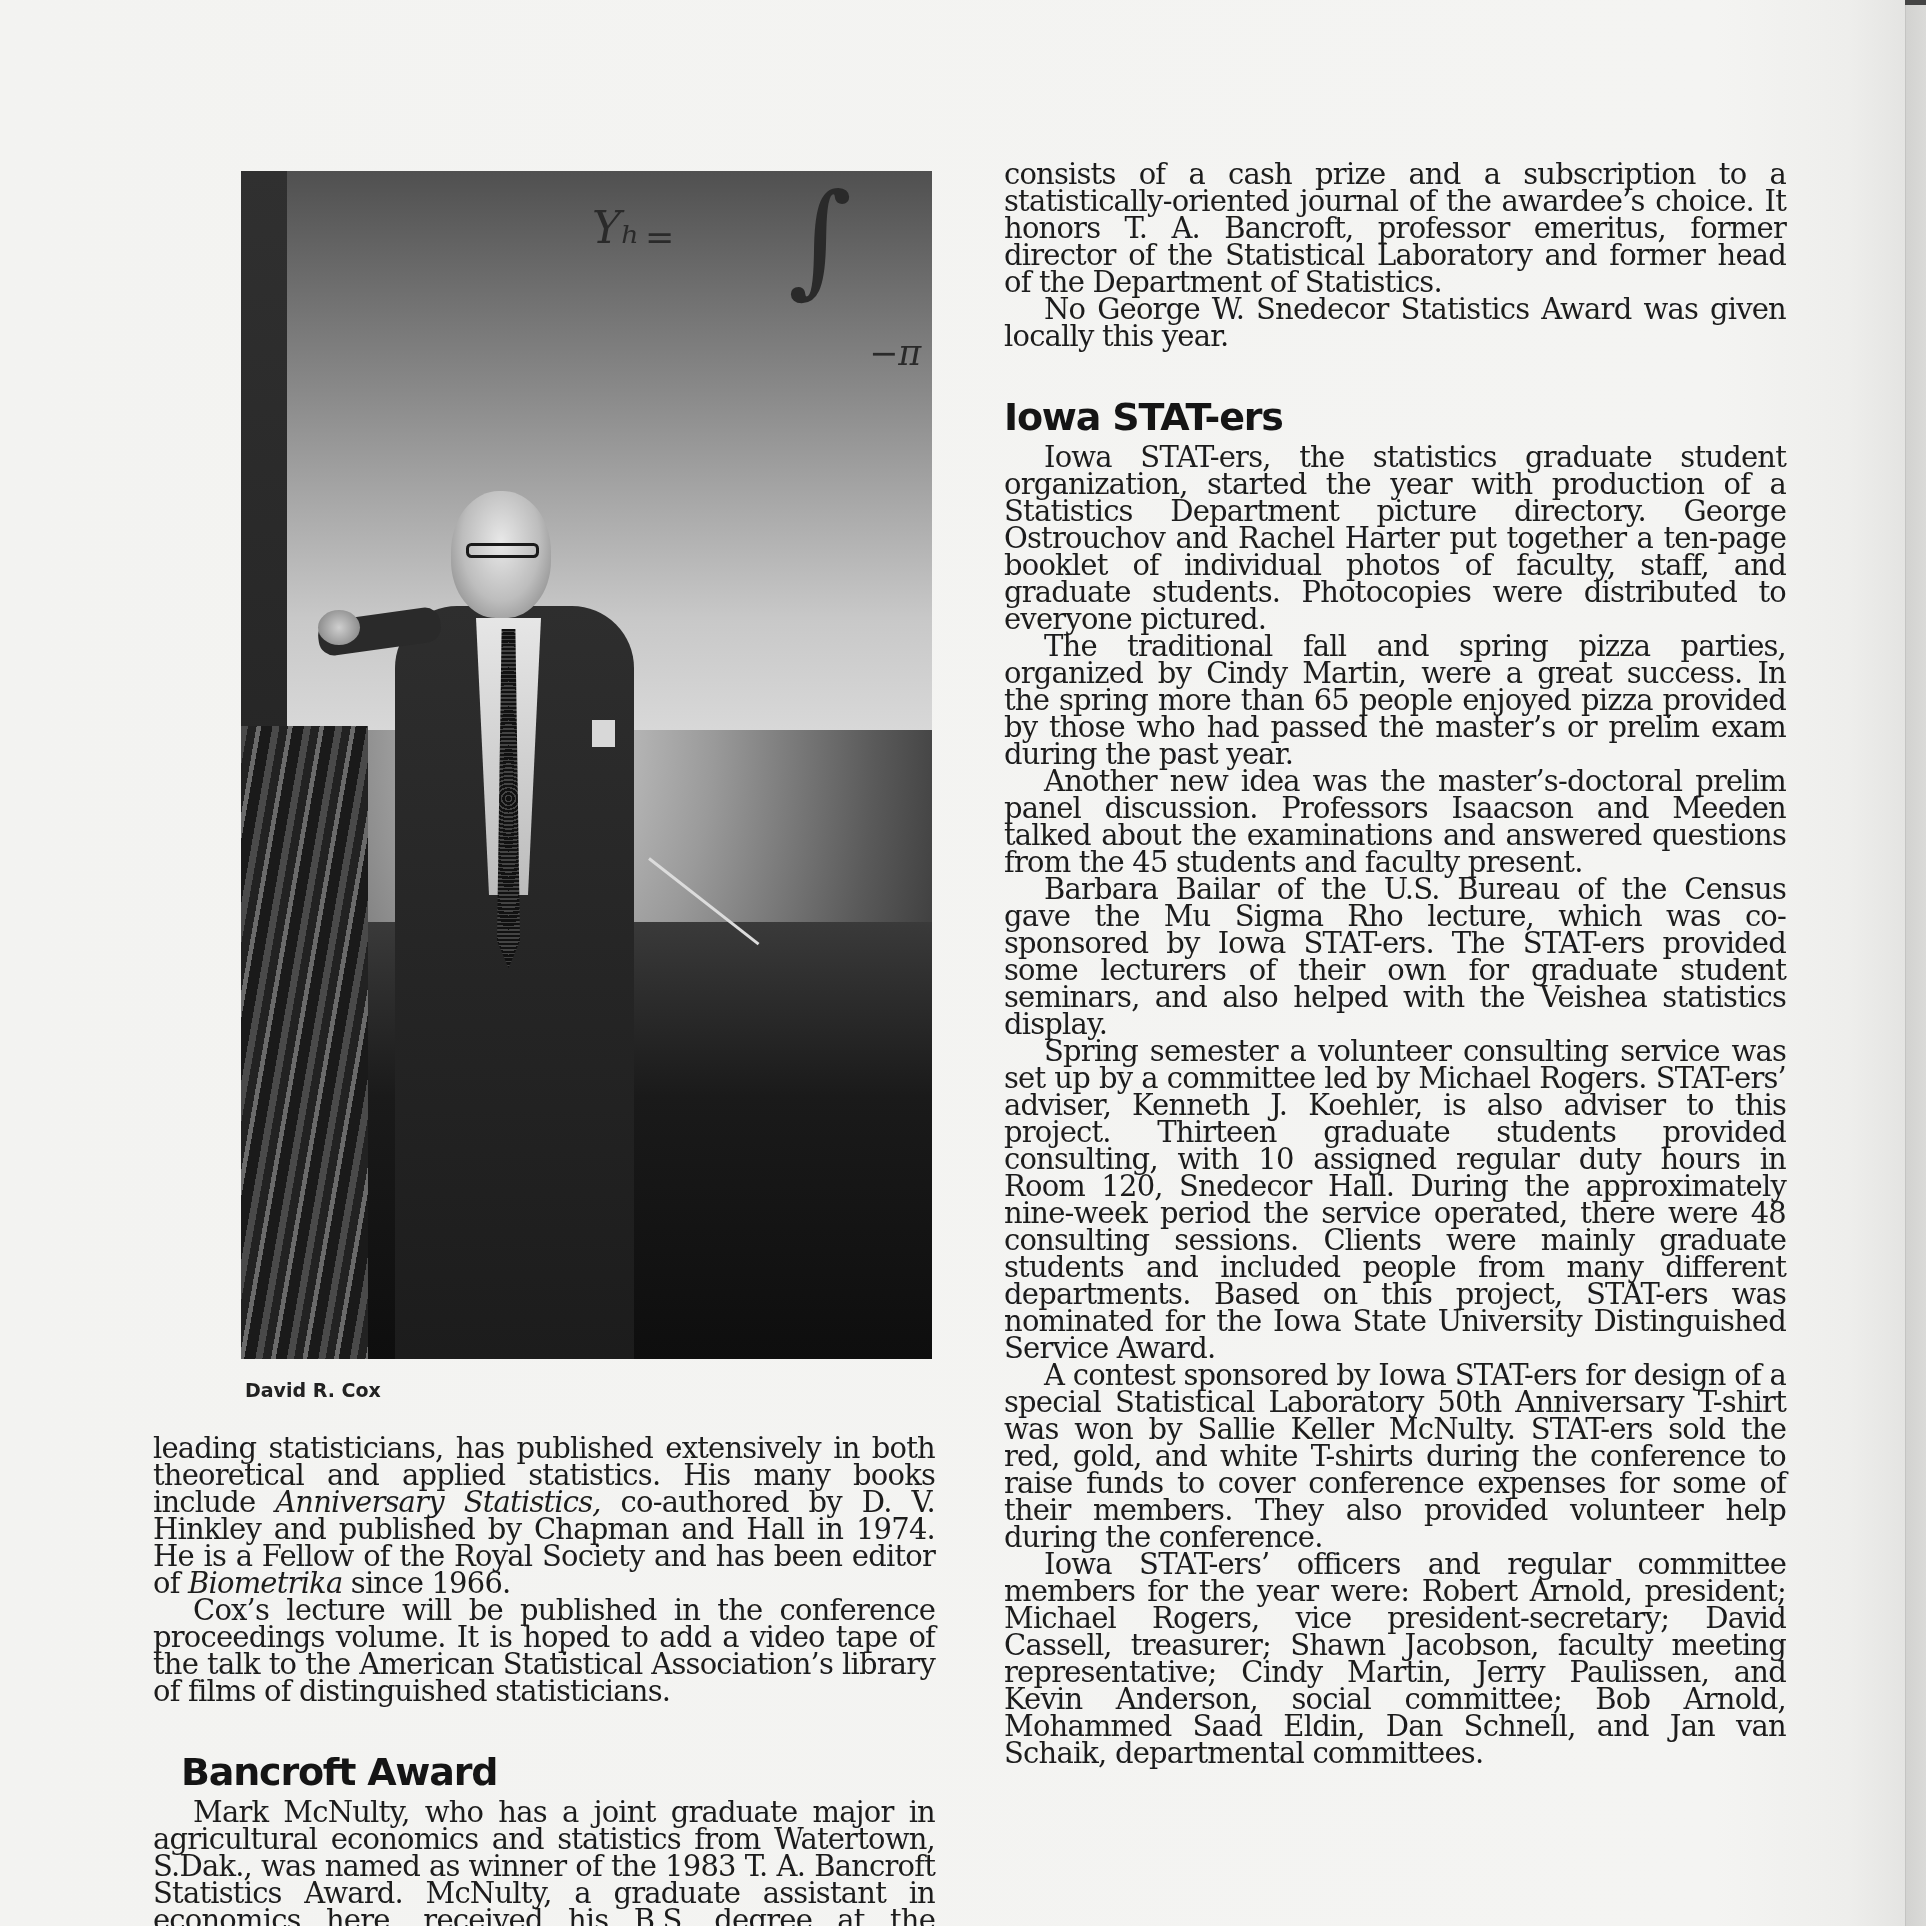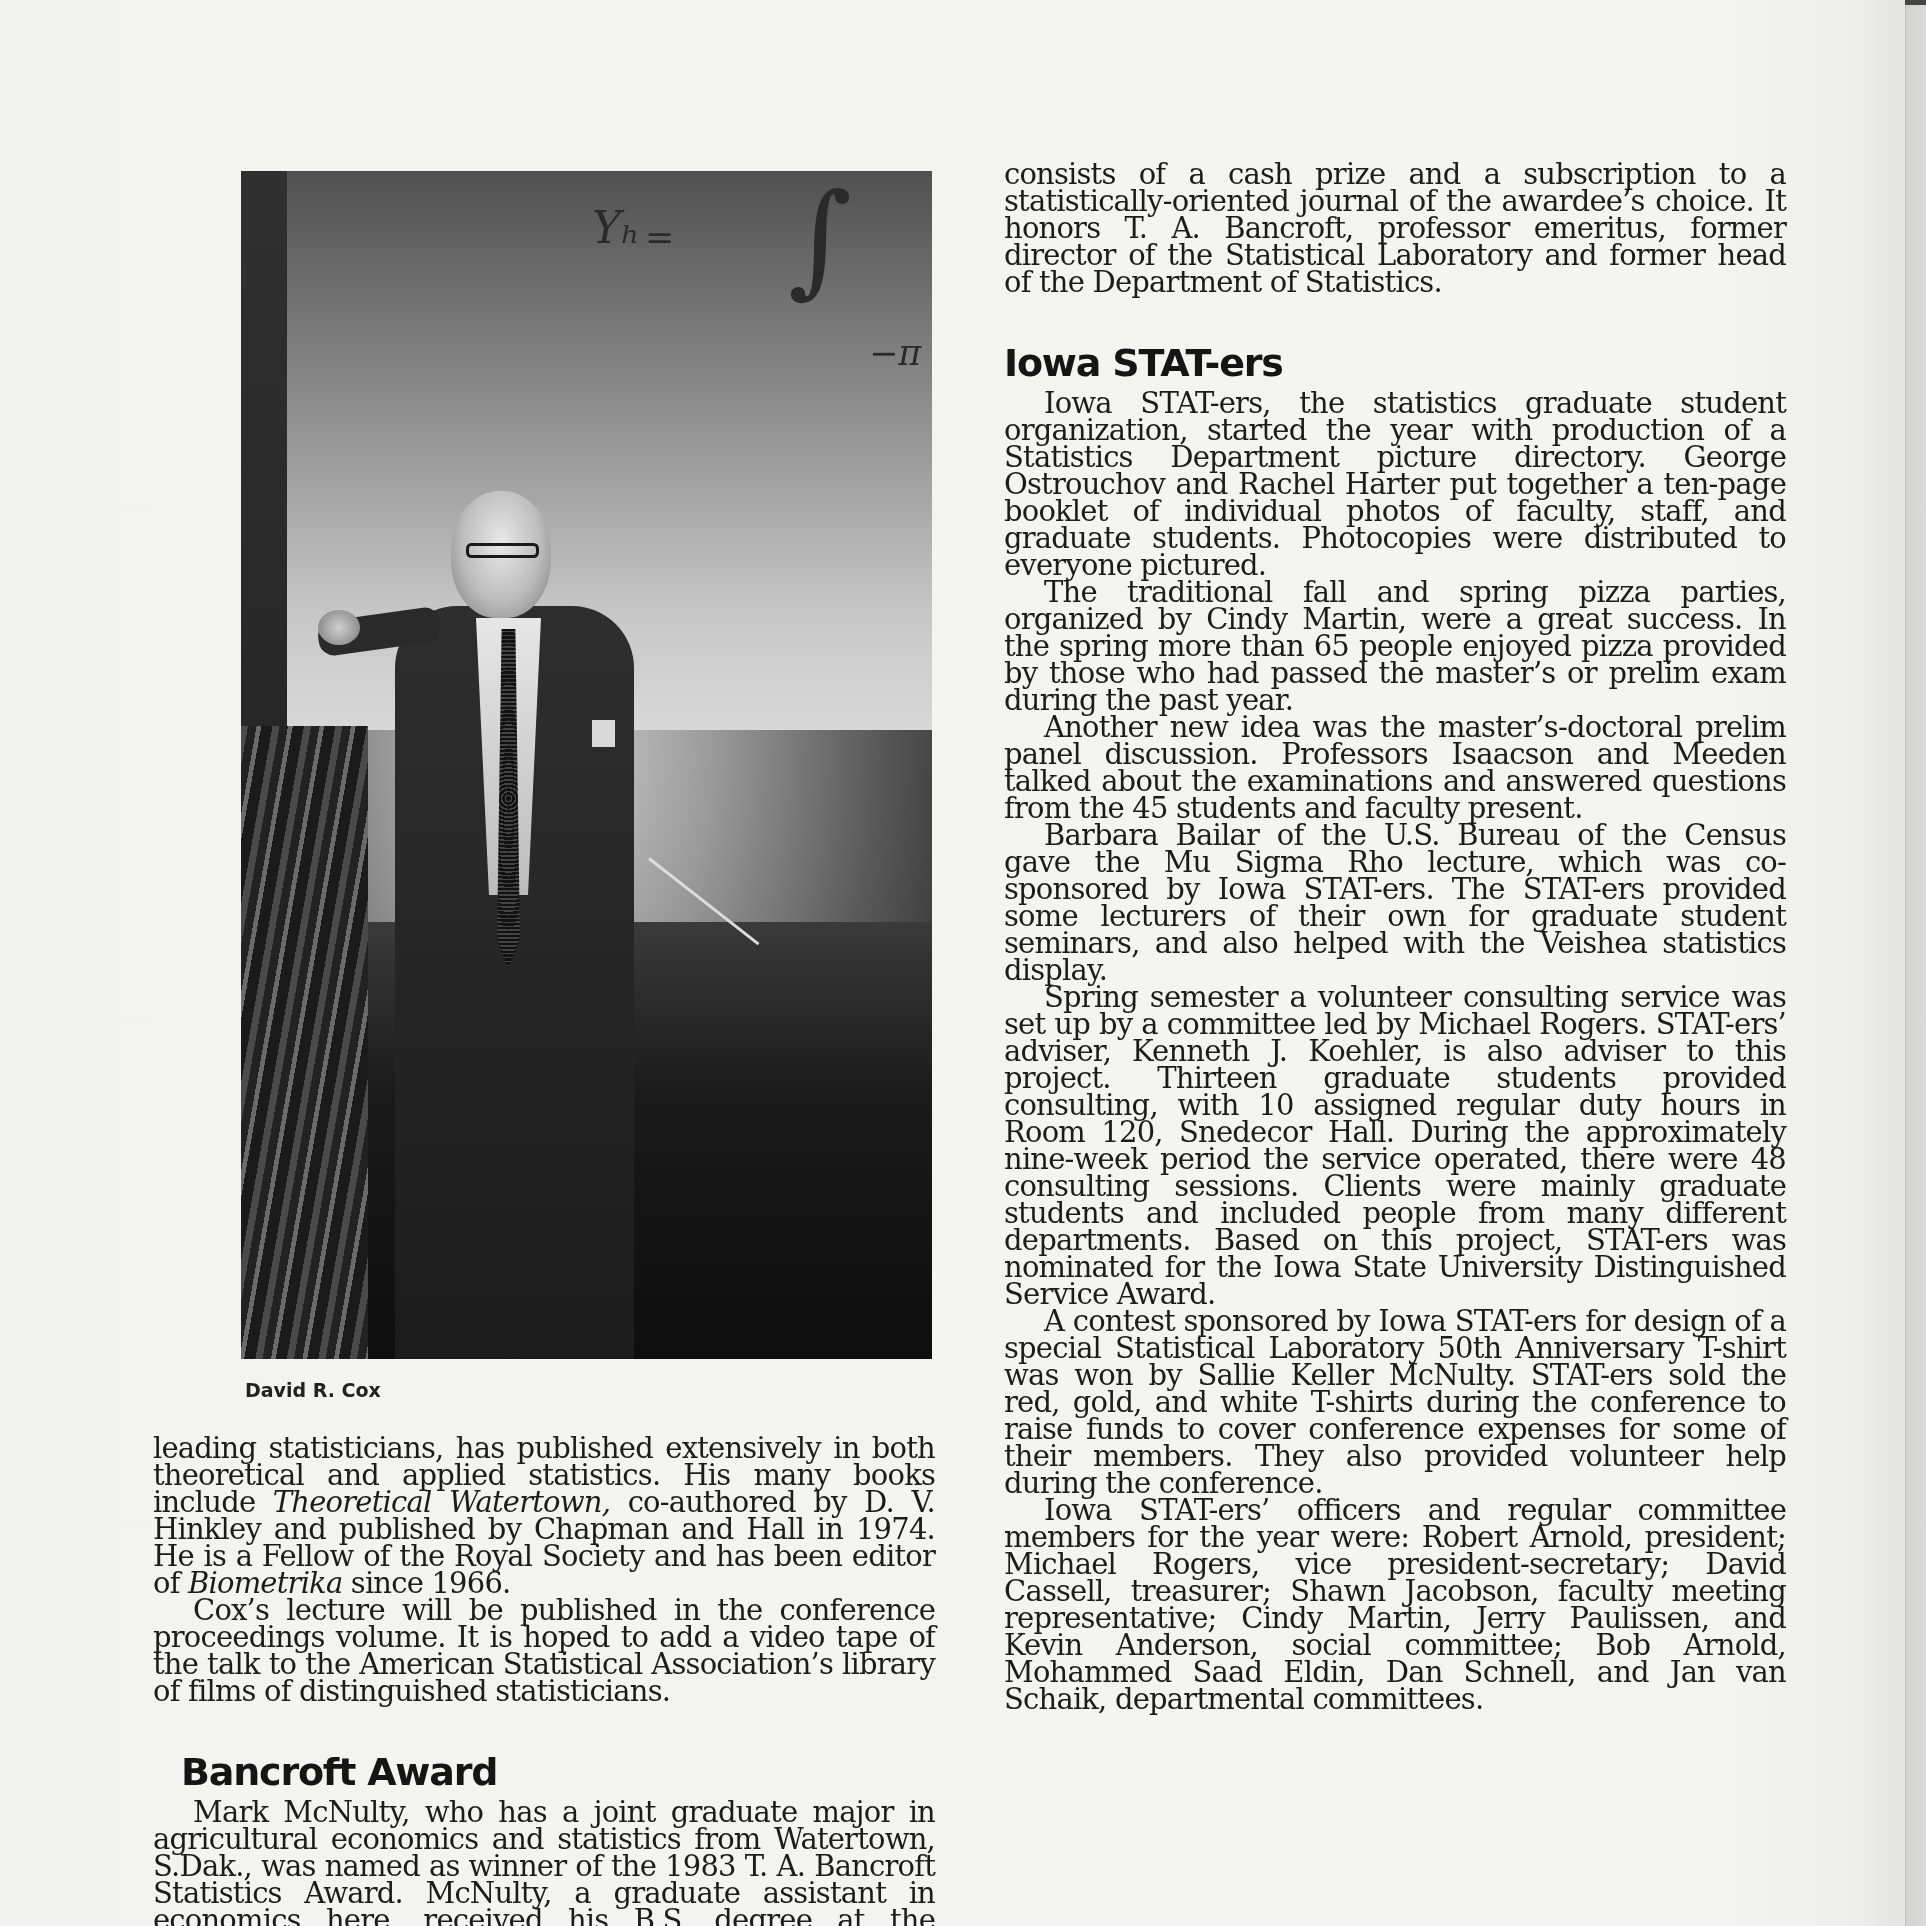--- a/index.html
+++ b/index.html
@@ -134,28 +134,29 @@
     <div class="hand"></div>
     <div class="person-head"></div>
     <div class="glasses"></div>
     <div class="pointer"></div>
     <div class="podium"></div>
   </div>
 
   <div class="caption">David R. Cox</div>
 
   <div class="col left">
-    <p class="cont" id="cox-bio"><span>leading statisticians, has published extensively in both theoretical and applied statistics. His many books include </span><em>Theoretical Watertown,</em><span> co-authored by D. V. Hinkley and published by Chapman and Hall in 1974. He is a Fellow of the Royal Society and has been editor of </span><em>Biometrika</em><span> since 1966.</span></p>
+    <p class="cont" id="cox-bio"><span>leading statisticians, has published extensively in both theoretical and applied statistics. His many books include </span><em>Anniversary Statistics,</em><span> co-authored by D. V. Hinkley and published by Chapman and Hall in 1974. He is a Fellow of the Royal Society and has been editor of </span><em>Biometrika</em><span> since 1966.</span></p>
     <p class="indent">Cox’s lecture will be published in the conference proceedings volume. It is hoped to add a video tape of the talk to the American Statistical Association’s library of films of distinguished statisticians.</p>
     <h2 style="margin-top:48px; margin-bottom:7px;margin-left:28px;">Bancroft Award</h2>
     <p class="indent">Mark McNulty, who has a joint graduate major in agricultural economics and statistics from Watertown, S.Dak., was named as winner of the 1983 T. A. Bancroft Statistics Award. McNulty, a graduate assistant in economics here, received his B.S. degree at the University of South Dakota in economics and mathematics. He was selected for the Bancroft award on the basis of outstanding performance as a doctoral candidate with a joint major in statistics. The award</p>
   </div>
 
   <div class="col right">
     <p class="cont">consists of a cash prize and a subscription to a statistically-oriented journal of the awardee’s choice. It honors T. A. Bancroft, professor emeritus, former director of the Statistical Laboratory and former head of the Department of Statistics.</p>
+    <p class="indent">No George W. Snedecor Statistics Award was given locally this year.</p>
     <h2 style="margin-top:48px; margin-bottom:7px;">Iowa STAT-ers</h2>
     <p class="indent">Iowa STAT-ers, the statistics graduate student organization, started the year with production of a Statistics Department picture directory. George Ostrouchov and Rachel Harter put together a ten-page booklet of individual photos of faculty, staff, and graduate students. Photocopies were distributed to everyone pictured.</p>
     <p class="indent">The traditional fall and spring pizza parties, organized by Cindy Martin, were a great success. In the spring more than 65 people enjoyed pizza provided by those who had passed the master’s or prelim exam during the past year.</p>
     <p class="indent">Another new idea was the master’s-doctoral prelim panel discussion. Professors Isaacson and Meeden talked about the examinations and answered questions from the 45 students and faculty present.</p>
     <p class="indent">Barbara Bailar of the U.S. Bureau of the Census gave the Mu Sigma Rho lecture, which was co-sponsored by Iowa STAT-ers. The STAT-ers provided some lecturers of their own for graduate student seminars, and also helped with the Veishea statistics display.</p>
     <p class="indent">Spring semester a volunteer consulting service was set up by a committee led by Michael Rogers. STAT-ers’ adviser, Kenneth J. Koehler, is also adviser to this project. Thirteen graduate students provided consulting, with 10 assigned regular duty hours in Room 120, Snedecor Hall. During the approximately nine-week period the service operated, there were 48 consulting sessions. Clients were mainly graduate students and included people from many different departments. Based on this project, STAT-ers was nominated for the Iowa State University Distinguished Service Award.</p>
     <p class="indent">A contest sponsored by Iowa STAT-ers for design of a special Statistical Laboratory 50th Anniversary T-shirt was won by Sallie Keller McNulty. STAT-ers sold the red, gold, and white T-shirts during the conference to raise funds to cover conference expenses for some of their members. They also provided volunteer help during the conference.</p>
     <p class="indent">Iowa STAT-ers’ officers and regular committee members for the year were: Robert Arnold, president; Michael Rogers, vice president-secretary; David Cassell, treasurer; Shawn Jacobson, faculty meeting representative; Cindy Martin, Jerry Paulissen, and Kevin Anderson, social committee; Bob Arnold, Mohammed Saad Eldin, Dan Schnell, and Jan van Schaik, departmental committees.</p>
   </div>
 

